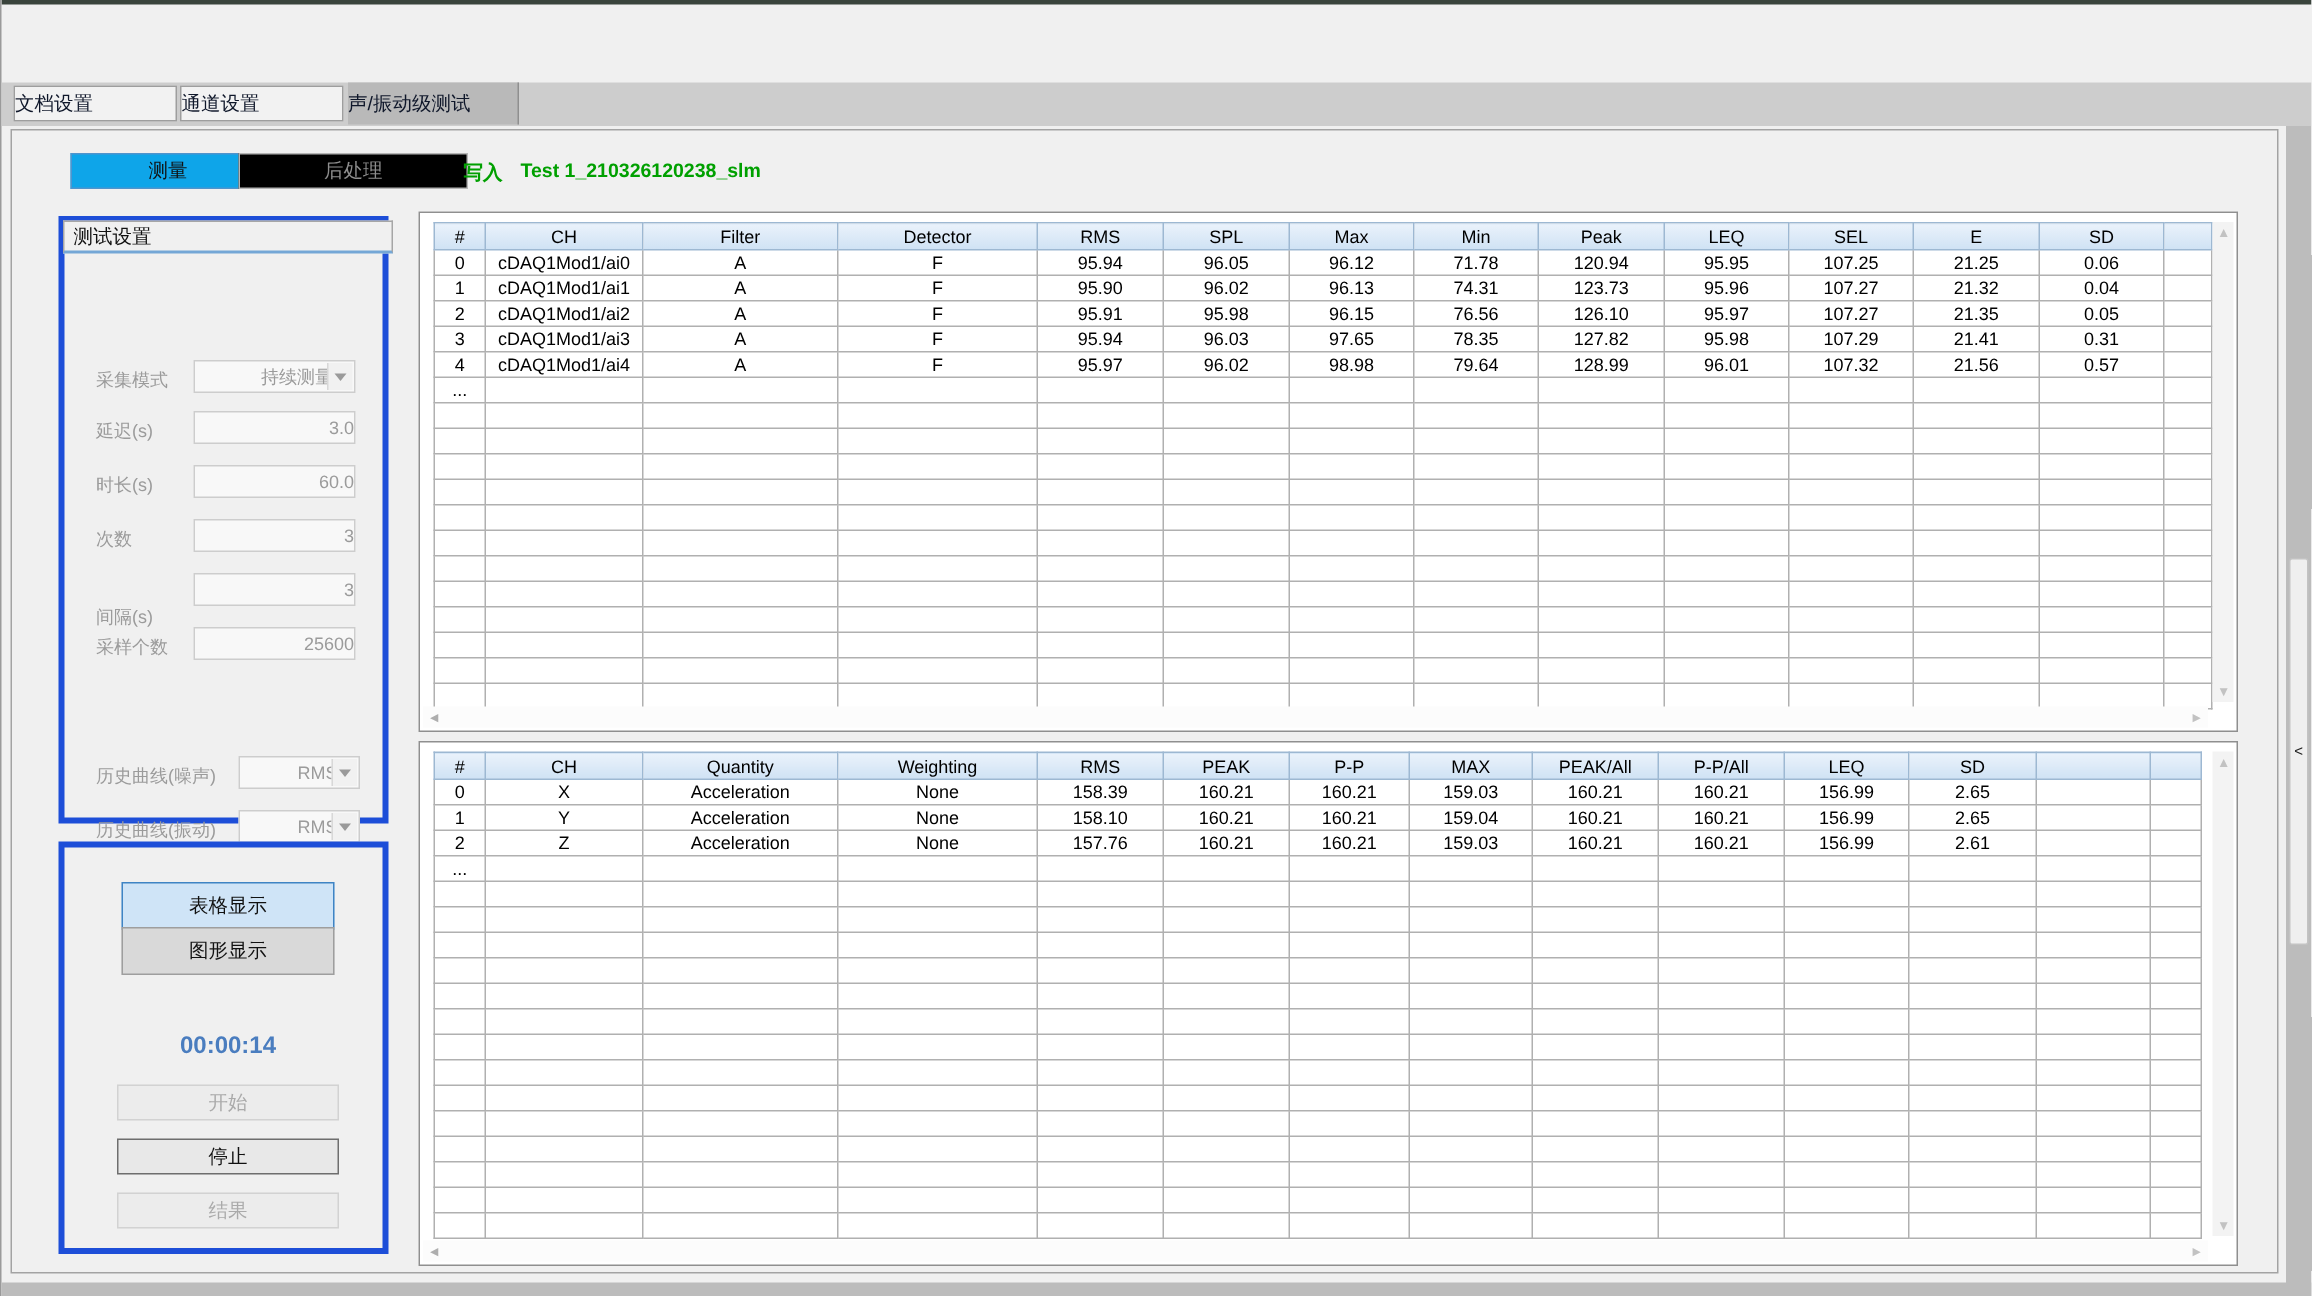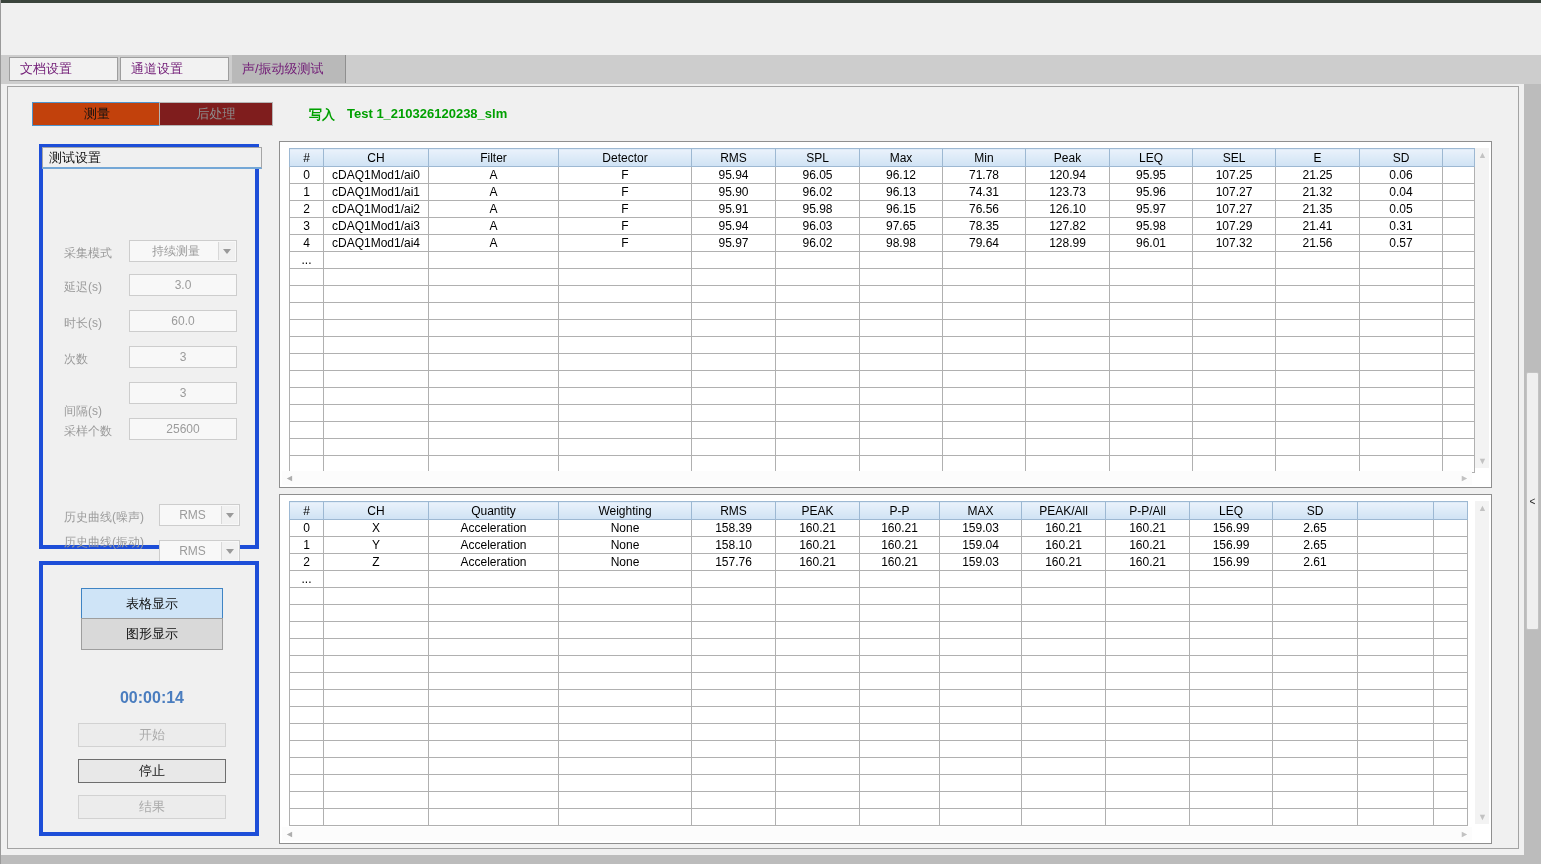--- a/index.html
+++ b/index.html
@@ -20,49 +20,49 @@
   .close-glyph { color:#5a5a5a; font-size:14px; }
 
   
   .menubar { position:absolute; left:0; top:31px; width:1541px; height:23px; background:#ffffff; border-bottom:1px solid #666; display:flex; align-items:center; }
   .menu-item { font-size:13px; color:#111; margin-left:22px; padding:2px 4px; }
   .menu-item:first-child { margin-left:11px; }
   .menu-item.disabled { color:#b4b4b4; }
 
   
   .tabstrip { position:absolute; left:0; top:55px; width:1541px; height:29px; background:#cdcdcd; }
-  .tab { position:absolute; top:2px; height:24px; background:#f2f2f2; border:1px solid #9e9e9e; font-size:13px; color:#701a75; display:flex; align-items:center; padding-left:10px; }
+  .tab { position:absolute; top:2px; height:24px; background:#f2f2f2; border:1px solid #9e9e9e; font-size:13px; color:#0f172a; display:flex; align-items:center; }
   .tab.active { top:0; height:28px; background:#b9b9b9; border:none; border-right:1px solid #8f8f8f; }
   .tab-doc { left:8px; width:109px; }
   .tab-chan { left:119px; width:109px; }
   .tab-sv { left:231px; width:114px; }
 
   
   .content { position:absolute; left:6px; top:86px; width:1512px; height:763px; background:#f0f0f0; border:1px solid #a3a3a3; }
 
   
   .right-band { position:absolute; right:0; top:84px; width:17px; height:780px; background:#bcbcbc; }
   .bottom-band { position:absolute; left:0; top:855px; width:1541px; height:9px; background:#bcbcbc; }
   .splitter-handle { position:absolute; right:2px; top:288px; width:13px; height:258px; background:#efefef; border:1px solid #c3c3c3; border-radius:2px; display:flex; align-items:center; justify-content:center; font-size:10px; color:#222; }
 
   
   .btn { display:flex; align-items:center; justify-content:center; font-size:13px; cursor:default; }
-  .measure-btn { position:absolute; left:24px; top:15px; width:130px; height:24px; background:#c2410c; border:1px solid #4f94cd; color:#111; }
-  .post-btn { position:absolute; left:151px; top:15px; width:114px; height:24px; background:#7f1d1d; border:1px solid #b5b5b5; color:#8e8e8e; }
+  .measure-btn { position:absolute; left:39px; top:15px; width:130px; height:24px; background:#0ea5e9; border:1px solid #4f94cd; color:#111; }
+  .post-btn { position:absolute; left:151px; top:15px; width:153px; height:24px; background:#000000; border:1px solid #b5b5b5; color:#8e8e8e; }
   .write-label { position:absolute; left:301px; top:19px; font-size:13px; font-weight:bold; color:#00a000; }
   .file-label { position:absolute; left:339px; top:19px; font-size:13px; font-weight:bold; color:#00a000; }
 
   
   .groupbox { position:absolute; background:#f0f0f0; border:4px solid #1d4ed8; }
   .gb-settings { left:31px; top:57px; width:220px; height:405px; }
   .gb-caption { position:absolute; left:-1px; top:-1px; width:220px; height:22px; background:#f0f0f0; border:1px solid #a6a6a6; border-bottom:2px solid #74a7d6; font-size:13px; color:#111; display:flex; align-items:center; padding-left:6px; }
   .gb-control { left:31px; top:474px; width:220px; height:275px; }
 
   .field-label { position:absolute; font-size:12px; color:#9b9b9b; }
-  .field-box { position:absolute; height:22px; background:#f8f8f8; border:1px solid #cdcdcd; font-size:12px; color:#9b9b9b; display:flex; align-items:center; justify-content:center; }
+  .field-box { position:absolute; height:22px; background:#f8f8f8; border:1px solid #cdcdcd; font-size:12px; color:#9b9b9b; display:flex; align-items:center; justify-content:flex-end; }
   .dropdown .chev { position:absolute; right:1px; top:1px; bottom:1px; width:17px; background:#f1f1f1; border-left:1px solid #d8d8d8; display:flex; align-items:center; justify-content:center; }
   .chev i { width:0; height:0; border-left:4px solid transparent; border-right:4px solid transparent; border-top:5px solid #9a9a9a; }
 
   .disp-btn { position:absolute; left:38px; width:142px; height:32px; font-size:13px; }
   .table-disp { top:23px; background:#cfe4f7; border:1px solid #3f84c4; color:#111; }
   .graph-disp { top:53px; background:#d9d9d9; border:1px solid #9e9e9e; color:#111; }
   .timer { position:absolute; left:0; top:124px; width:218px; text-align:center; font-size:16px; font-weight:bold; color:#4a7dbf; }
   .run-btn { position:absolute; left:35px; width:148px; height:24px; font-size:13px; }
   .start-btn { top:158px; background:#ececec; border:1px solid #d2d2d2; color:#aaaaaa; }
   .stop-btn  { top:194px; background:#e8e8e8; border:1px solid #6e6e6e; color:#111; }
@@ -150,21 +150,21 @@
       <div class="field-box" style="left:86px; top:270px; width:108px;">25600</div>
 
       <span class="field-label" style="left:21px; top:361px;">历史曲线(噪声)</span>
       <div class="field-box dropdown" style="left:116px; top:356px; width:81px;">
         <span style="margin-right:14px;">RMS</span>
         <span class="chev">
             <i></i>
           </span>
       </div>
 
-      <span class="field-label" style="left:21px; top:386px;">历史曲线(振动)</span>
+      <span class="field-label" style="left:21px; top:397px;">历史曲线(振动)</span>
       <div class="field-box dropdown" style="left:116px; top:392px; width:81px;">
         <span style="margin-right:14px;">RMS</span>
         <span class="chev">
             <i></i>
           </span>
       </div>
 
       <span class="field-label" style="left:21px; top:433px;">倍频程</span>
       <div class="field-box dropdown" style="left:116px; top:428px; width:81px;">
         <span style="margin-right:14px;">1/3</span>

